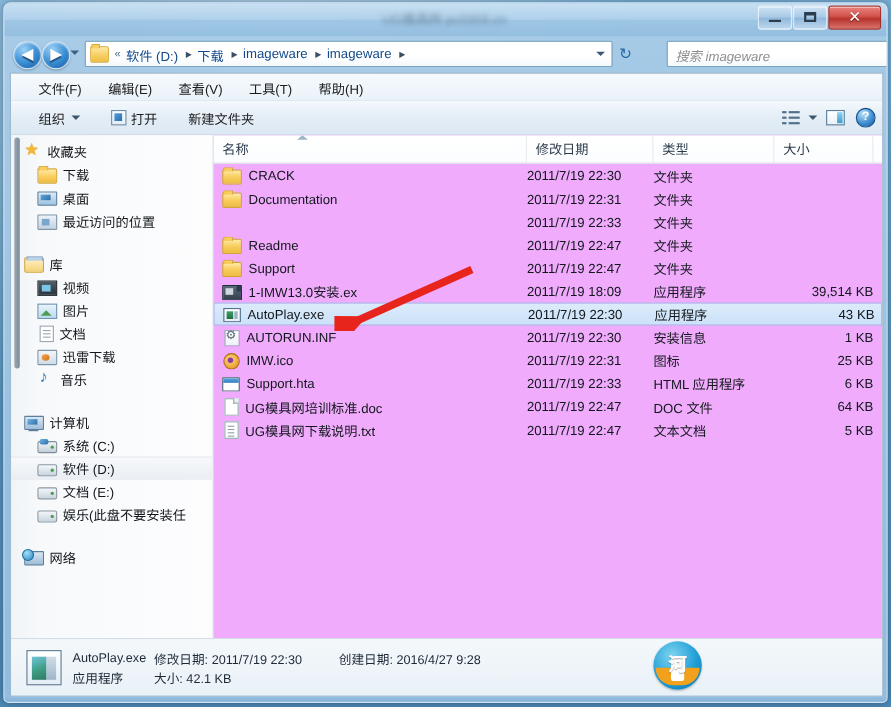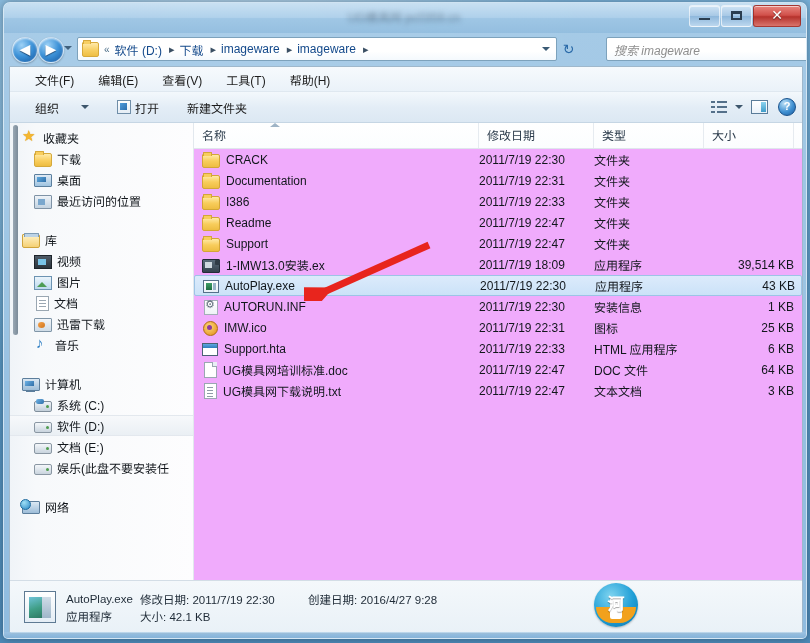--- a/index.html
+++ b/index.html
@@ -154,21 +154,21 @@
   }
 
   
   #toolbar{
     position:absolute;left:0;top:25px;width:100%;height:31px;
     background:linear-gradient(180deg,#f3f8fc 0%,#e3edf6 52%,#dce8f3 100%);
     border-bottom:1px solid #c6d6e4;
     display:flex;align-items:center;box-sizing:border-box;padding:0 6px;
   }
   .tbitem{display:flex;align-items:center;padding:4px 7px;cursor:default;border-radius:2px;color:#1c1c1c;font-size:12px;white-space:nowrap;}
-  #org{margin-left:12px;gap:16px;}
+  #org{margin-left:12px;}
   .tbcaret{
     margin-left:6px;width:0;height:0;
     border-left:4px solid transparent;border-right:4px solid transparent;border-top:4px solid #3d566c;
   }
   #openicon{
     width:14px;height:14px;margin-right:4px;flex:none;
     background:linear-gradient(180deg,#fdfdfd 0%,#e4edf5 100%);
     border:1px solid #6f8ea8;position:relative;box-sizing:border-box;
   }
   #openicon:after{
@@ -583,24 +583,20 @@
             <span class="c-name">
                 <span class="ficon fi-folder"></span>
                 <span>Documentation</span>
               </span>
             <span class="c-date">2011/7/19 22:31</span>
             <span class="c-type">文件夹</span>
             <span class="c-size"></span>
           </div>
 
           <div class="row">
-            <span class="c-name">
-                <span class="ficon fi-folder"></span>
-                <span>I386</span>
-              </span>
             <span class="c-date">2011/7/19 22:33</span>
             <span class="c-type">文件夹</span>
             <span class="c-size"></span>
           </div>
 
           <div class="row">
             <span class="c-name">
                 <span class="ficon fi-folder"></span>
                 <span>Readme</span>
               </span>
@@ -679,21 +675,21 @@
             <span class="c-size">64 KB</span>
           </div>
 
           <div class="row">
             <span class="c-name">
                 <span class="ficon fi-txt"></span>
                 <span>UG模具网下载说明.txt</span>
               </span>
             <span class="c-date">2011/7/19 22:47</span>
             <span class="c-type">文本文档</span>
-            <span class="c-size">3 KB</span>
+            <span class="c-size">5 KB</span>
           </div>
 
         </div>
       </div>
     </div>
 
     <div id="details">
       <div id="detail-icon"></div>
       <div id="detail-text">
         <div class="dline">

